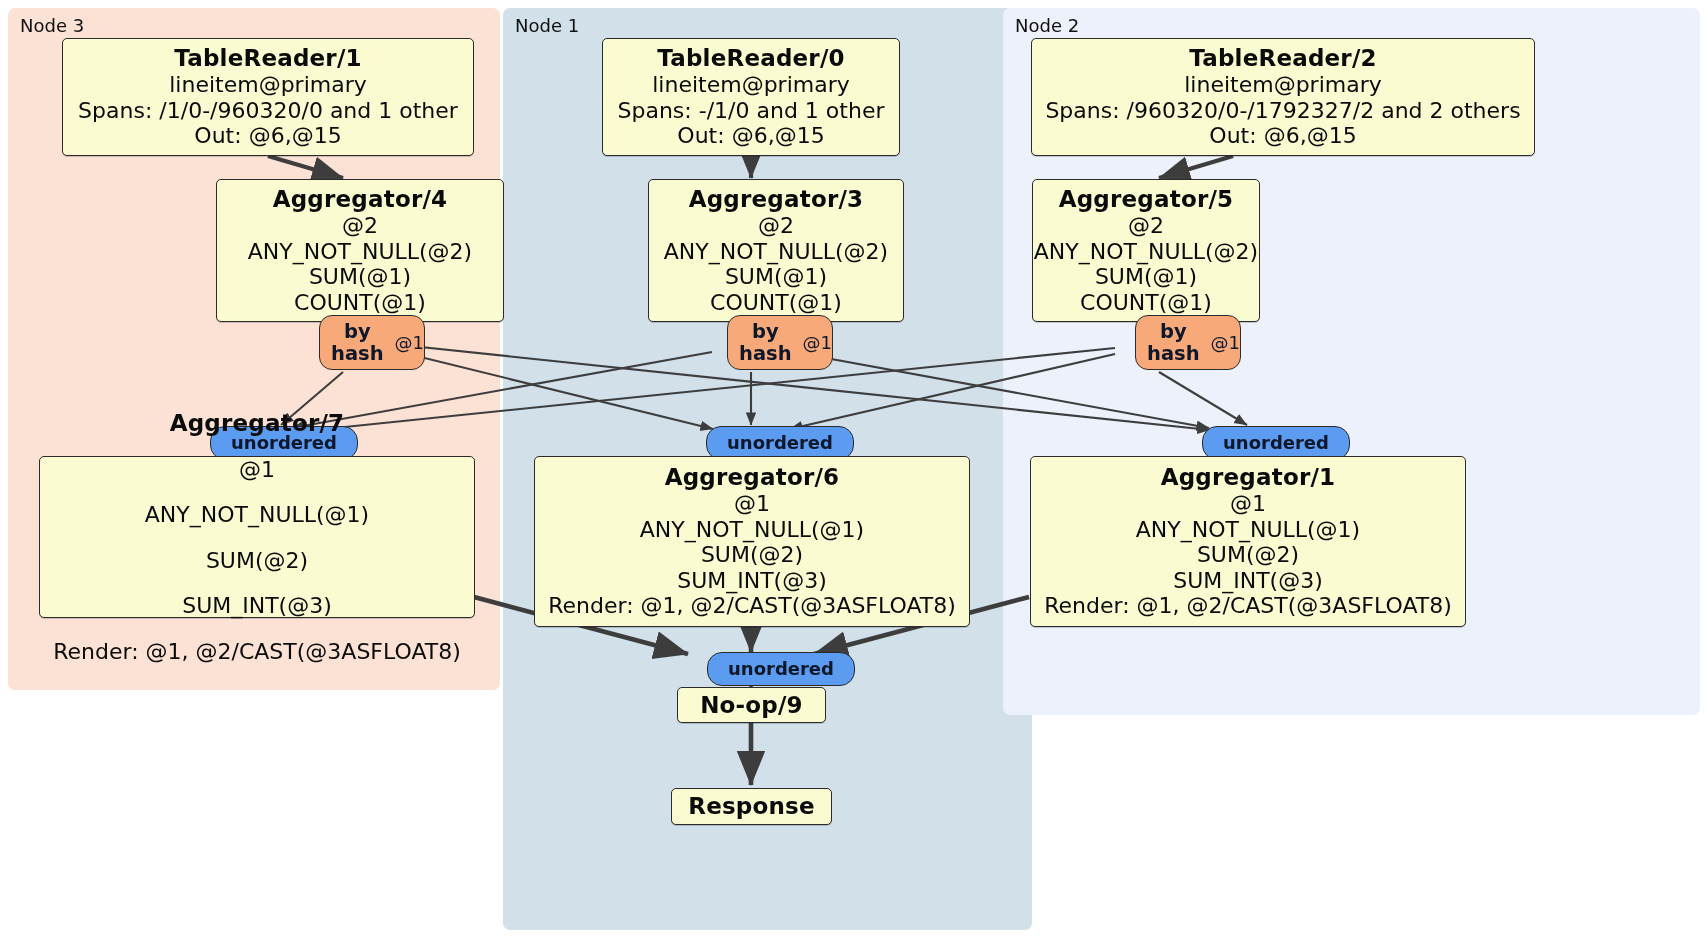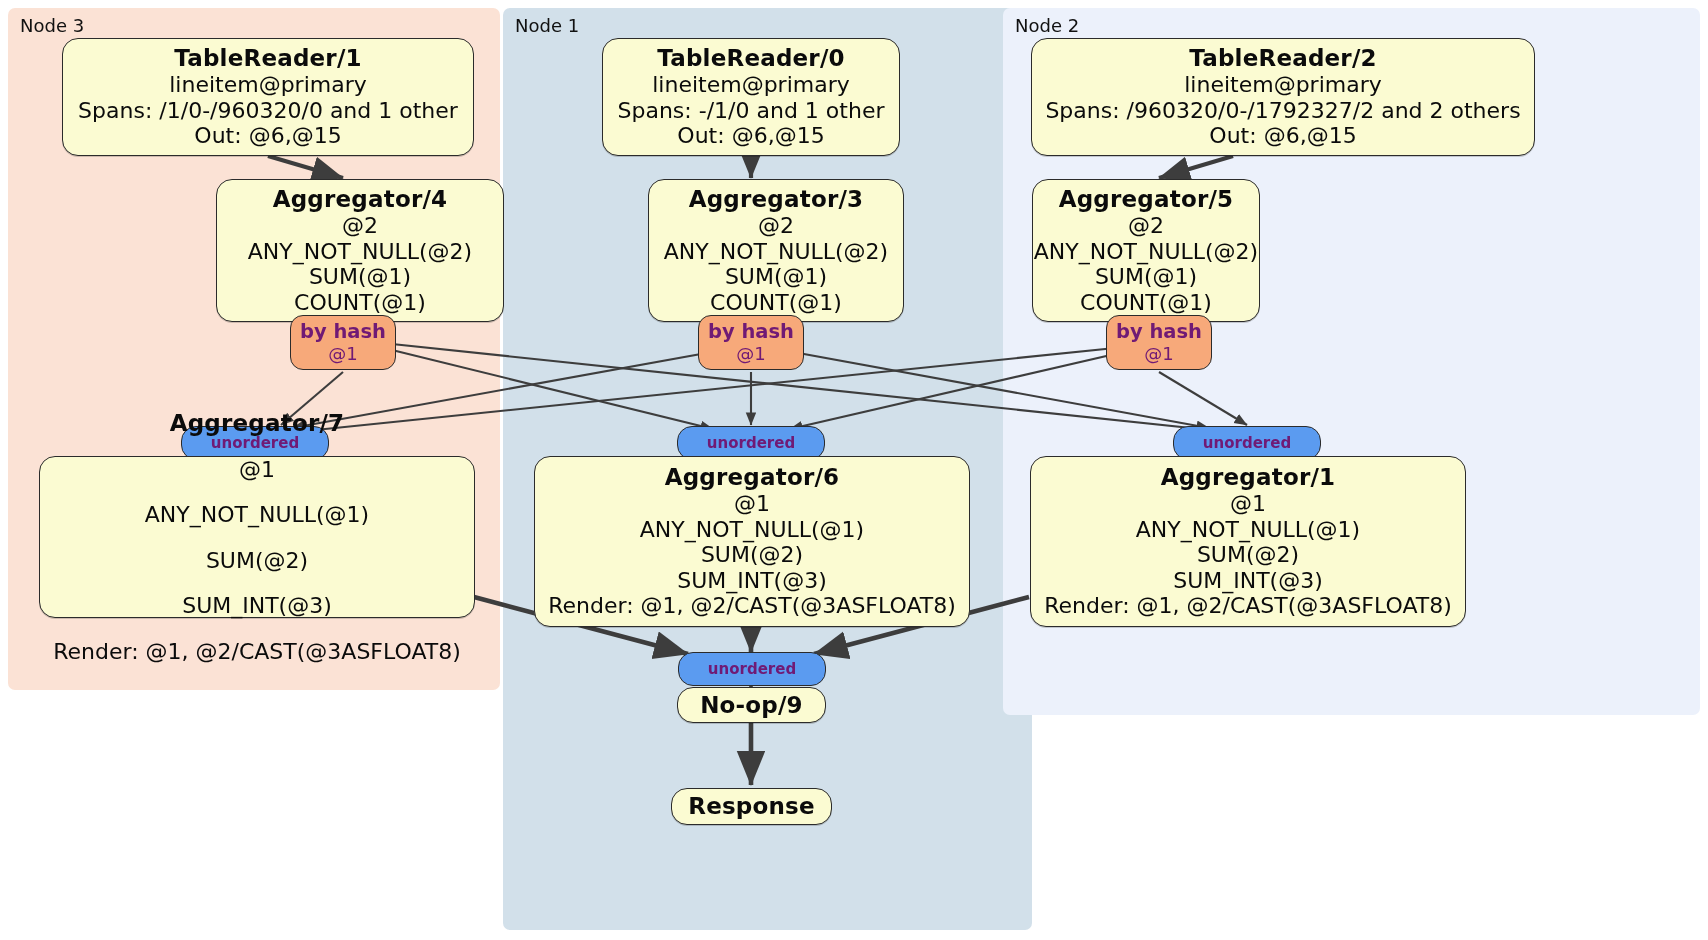--- a/index.html
+++ b/index.html
@@ -13,36 +13,36 @@
         font-family:"DejaVu Sans","Liberation Sans",sans-serif;letter-spacing:0px;}
 
   #panel-node3{left:8px;  top:8px;  width:492px;  height:682px; background:#fbe2d5;}
   #panel-node1{left:503px;top:8px;  width:497px;  height:922px; background:#d2e0ea;padding-left:32px;}
   #panel-node2{left:1003px;top:8px; width:697px;  height:707px; background:#ecf1fb;}
 
   
   #edges{position:absolute;left:0;top:0;width:1708px;height:940px;pointer-events:none;}
 
   
-  .box{position:absolute;background:#fbfbd2;border:1.6px solid #2b2b2b;border-radius:16px;
+  .box{position:absolute;background:#fbfbd2;border:1.6px solid #2b2b2b;border-radius:5px;
        box-sizing:border-box;text-align:center;color:#0b0b0b;
        display:flex;flex-direction:column;justify-content:center;align-items:center;
        box-shadow:0 1px 0 rgba(0,0,0,.18);}
   .box .ttl{font-weight:bold;font-size:23px;line-height:27px;letter-spacing:.2px;}
   .box .ln{font-size:22px;line-height:25.5px;font-weight:normal;white-space:nowrap;}
 
   
   .pill{position:absolute;box-sizing:border-box;border:1.6px solid #2b2b2b;
-        text-align:center;display:flex;flex-direction:column;justify-content:center;
-        align-items:center;color:#701a75;}
+        text-align:center;display:flex;justify-content:center;
+        align-items:center;color:#0f172a;margin-left:29px;}
   .pill-hash{background:#f7a97a;border-radius:13px;}
   .pill-hash .h1{font-weight:bold;font-size:19.5px;line-height:22px;}
   .pill-hash .h2{font-size:18px;line-height:21px;}
   .pill-unord{background:#5b9bf0;border-radius:15px;}
-  .pill-unord .u1{font-weight:bold;font-size:15px;line-height:22px;}
+  .pill-unord .u1{font-weight:bold;font-size:18px;line-height:22px;}
 </style>
 </head>
 <body>
 
 <div id="stage">
 
   <div class="panel" id="panel-node3">
     <div class="panel-label">Node 3</div>
   </div>
   <div class="panel" id="panel-node1">

